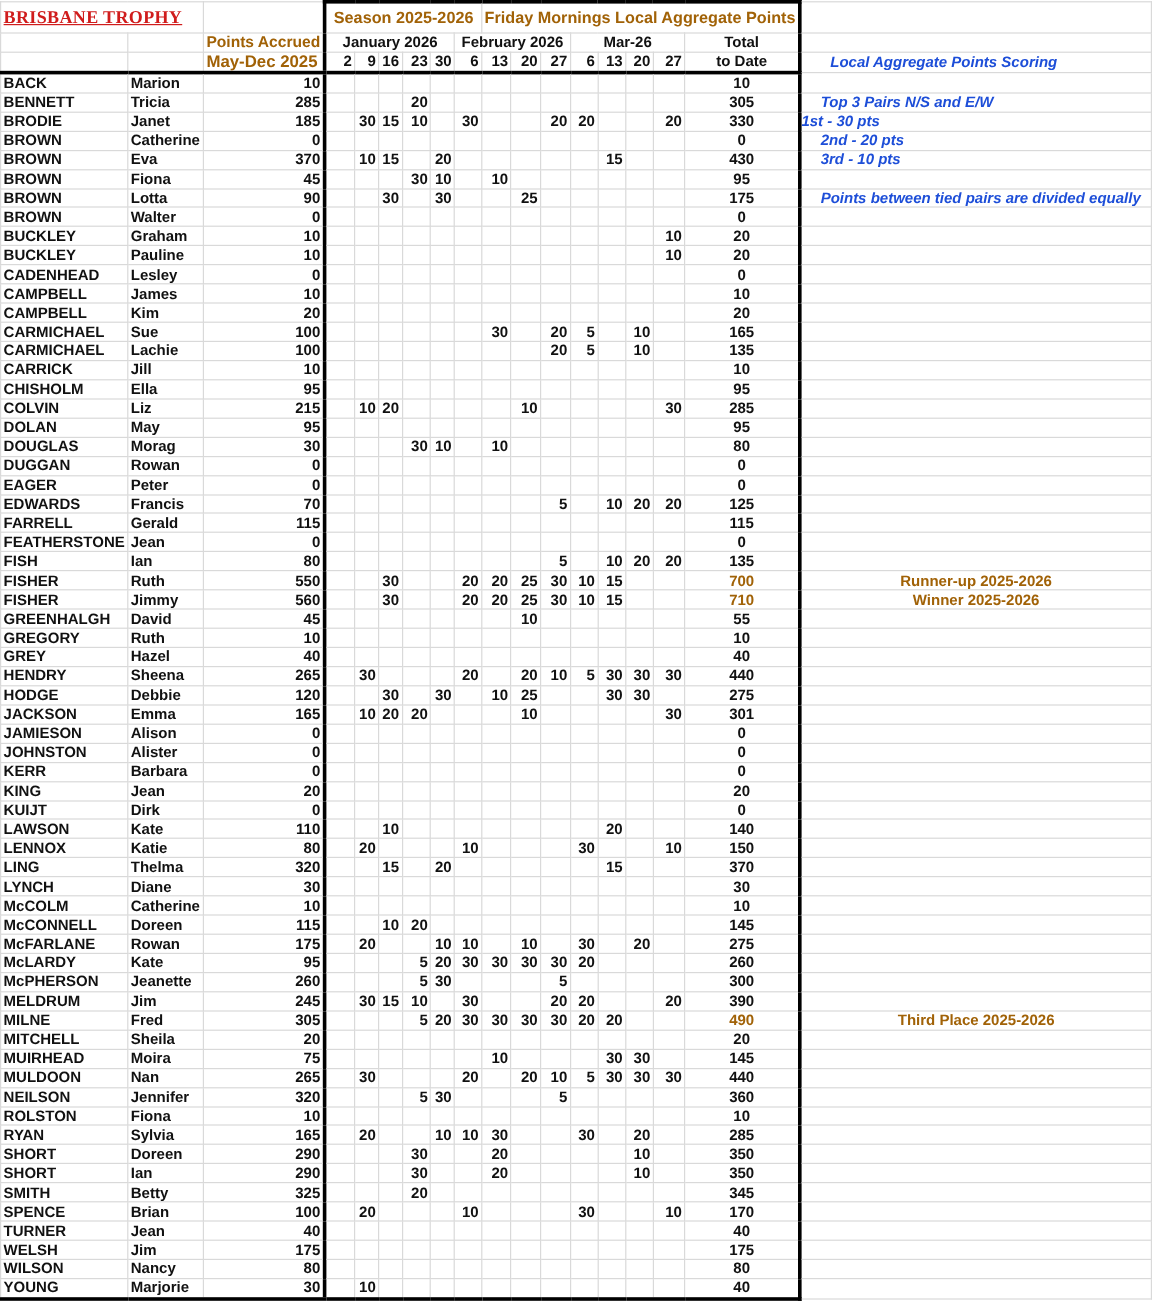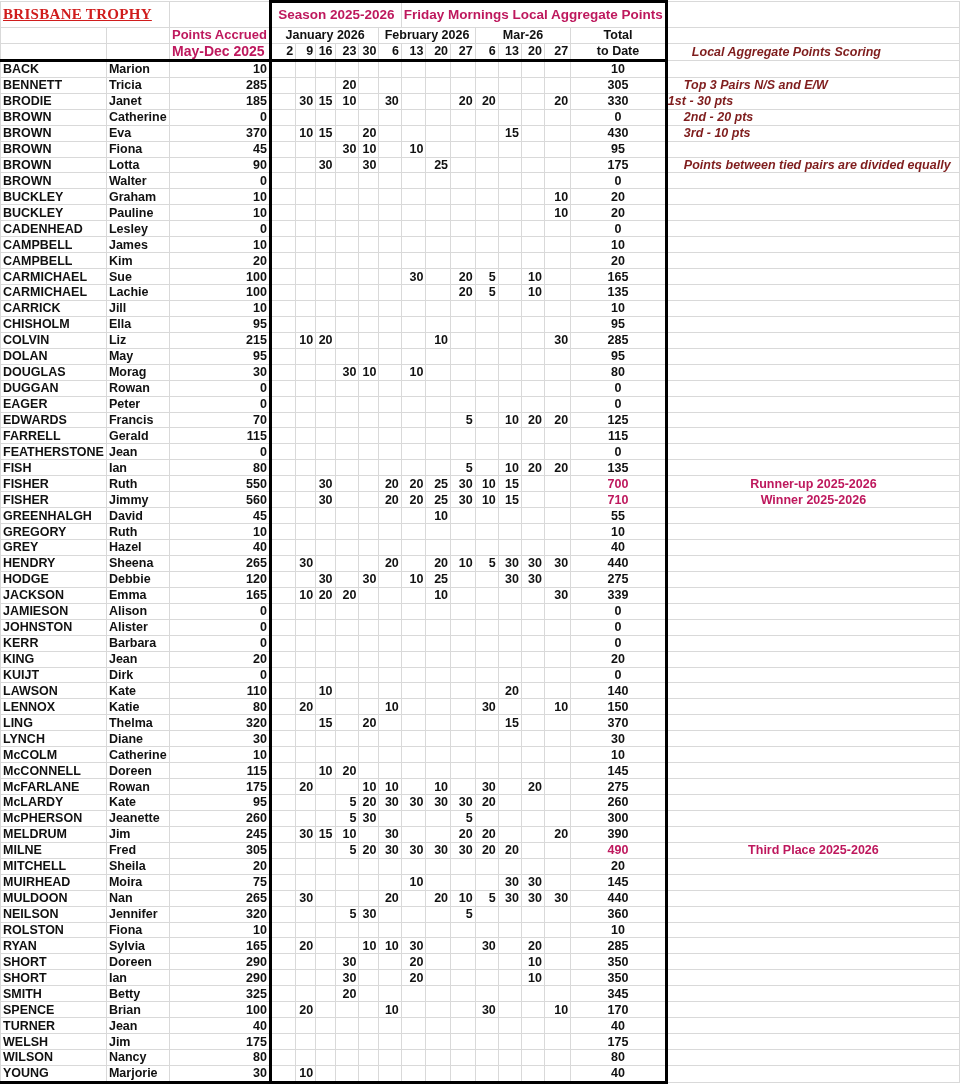--- a/index.html
+++ b/index.html
@@ -6,22 +6,22 @@
   body { width:960px; height:1086px; position:relative; overflow:hidden;
          font-family:"Liberation Sans", sans-serif; color:#111; }
   .sheet { position:absolute; left:0; top:0; width:960px; height:1086px; }
   table.grid { position:absolute; left:0; top:0; border-collapse:collapse; table-layout:fixed; }
   table.grid td { border:1px solid #d9d9d9; padding:0 2px; height:14.94px; font-size:12.5px;
                   line-height:14px; white-space:nowrap; overflow:hidden; font-weight:bold; }
   td.num { text-align:right; }
   td.ctr { text-align:center; }
   td.surname, td.first { text-align:left; font-weight:bold; }
   td.first { font-weight:bold; }
-  .red { color:#be185d; }
-  .redi { color:#7f1d1d; font-style:italic; }
+  .red { color:#a16207; }
+  .redi { color:#1d4ed8; font-style:italic; }
   .hdr-row td { height:17px; font-size:13px; }
   .title { font-family:"Liberation Serif", serif; font-weight:bold; color:#d01c1c; text-decoration:underline;
            font-size:15px; letter-spacing:0.3px; }
   .thickL { border-left:3px solid #000 !important; }
   .thickR { border-right:3px solid #000 !important; }
   .thickT { border-top:3px solid #000 !important; }
   .thickB { border-bottom:3px solid #000 !important; }
   .note { font-weight:bold; font-size:12.5px; }
   .note.italic { font-style:italic; }
   .note.center { text-align:center; font-style:normal; }
@@ -759,21 +759,21 @@
           <td class="num">20</td>
           <td class="num"></td>
           <td class="num"></td>
           <td class="num"></td>
           <td class="num">10</td>
           <td class="num"></td>
           <td class="num"></td>
           <td class="num"></td>
           <td class="num"></td>
           <td class="num">30</td>
-          <td class="ctr thickR" style="font-weight: bold;">339</td>
+          <td class="ctr thickR" style="font-weight: bold;">301</td>
           <td class="note"></td>
         </tr>
         <tr>
           <td class="surname">JAMIESON</td>
           <td class="first">Alison</td>
           <td class="num">0</td>
           <td class="num thickL"></td>
           <td class="num"></td>
           <td class="num"></td>
           <td class="num"></td>

